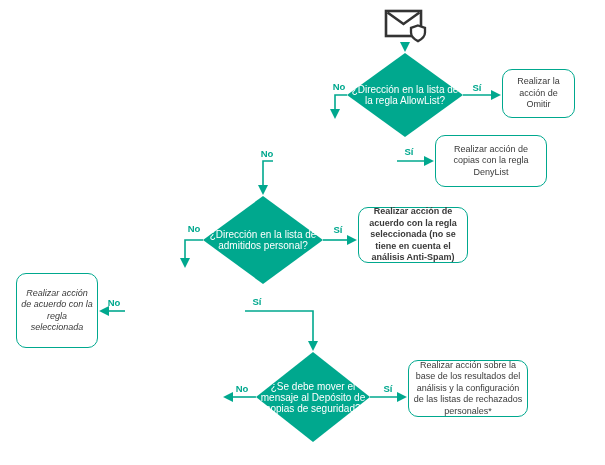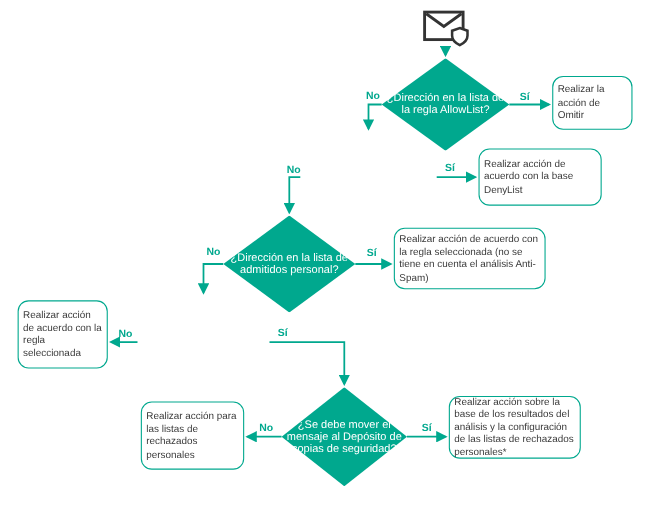--- a/index.html
+++ b/index.html
@@ -41,21 +41,21 @@
     line-height: 11px;
     padding: 0 4px;
   }
   .action {
     background: #ffffff;
     border: 1.6px solid #00a88e;
     border-radius: 10px;
     display: flex;
     align-items: center;
     justify-content: center;
-    text-align: left;
+    text-align: center;
     color: #3a3a3a;
     font-size: 9px;
     line-height: 11.5px;
     padding: 3px 4px;
     box-sizing: border-box;
   }
   #start-icon { position: absolute; left: 383px; top: 8px; z-index: 2; }
 </style>
 </head>
 <body>
@@ -115,23 +115,22 @@
   </div>
 
 
   <div class="node decision" style="left:256px; top:352px; width:114px; height:90px;">
     <div class="diamond-bg"></div>
     <div class="diamond-label">¿Se debe mover el mensaje al Depósito de copias de seguridad?</div>
   </div>
 
   <div class="node action" style="left:502px; top:69px; width:73px; height:49px;">Realizar la acción de Omitir</div>
 
-  <div class="node action" style="left:435px; top:135px; width:112px; height:52px;">Realizar acción de acuerdo con la base DenyList</div>
+  <div class="node action" style="left:435px; top:135px; width:112px; height:52px;">Realizar acción de copias con la regla DenyList</div>
 
-  <div class="node action" style="left:358px; top:207px; width:138px; height:56px;">Realizar acción de acuerdo con la regla seleccionada (no se tiene en cuenta el análisis Anti-Spam)</div>
+  <div class="node action" style="left:358px; top:207px; width:110px; height:56px;font-weight:bold;">Realizar acción de acuerdo con la regla seleccionada (no se tiene en cuenta el análisis Anti-Spam)</div>
 
-  <div class="node action" style="left:16px; top:273px; width:82px; height:62px;">Realizar acción de acuerdo con la regla seleccionada</div>
+  <div class="node action" style="left:16px; top:273px; width:82px; height:75px;font-style:italic;">Realizar acción de acuerdo con la regla seleccionada</div>
 
-  <div class="node action" style="left:128px; top:365px; width:94px; height:62px;">Realizar acción para las listas de rechazados personales</div>
 
   <div class="node action" style="left:408px; top:360px; width:120px; height:57px;">Realizar acción sobre la base de los resultados del análisis y la configuración de las listas de rechazados personales*</div>
 
 </div>
 
 </body></html>

